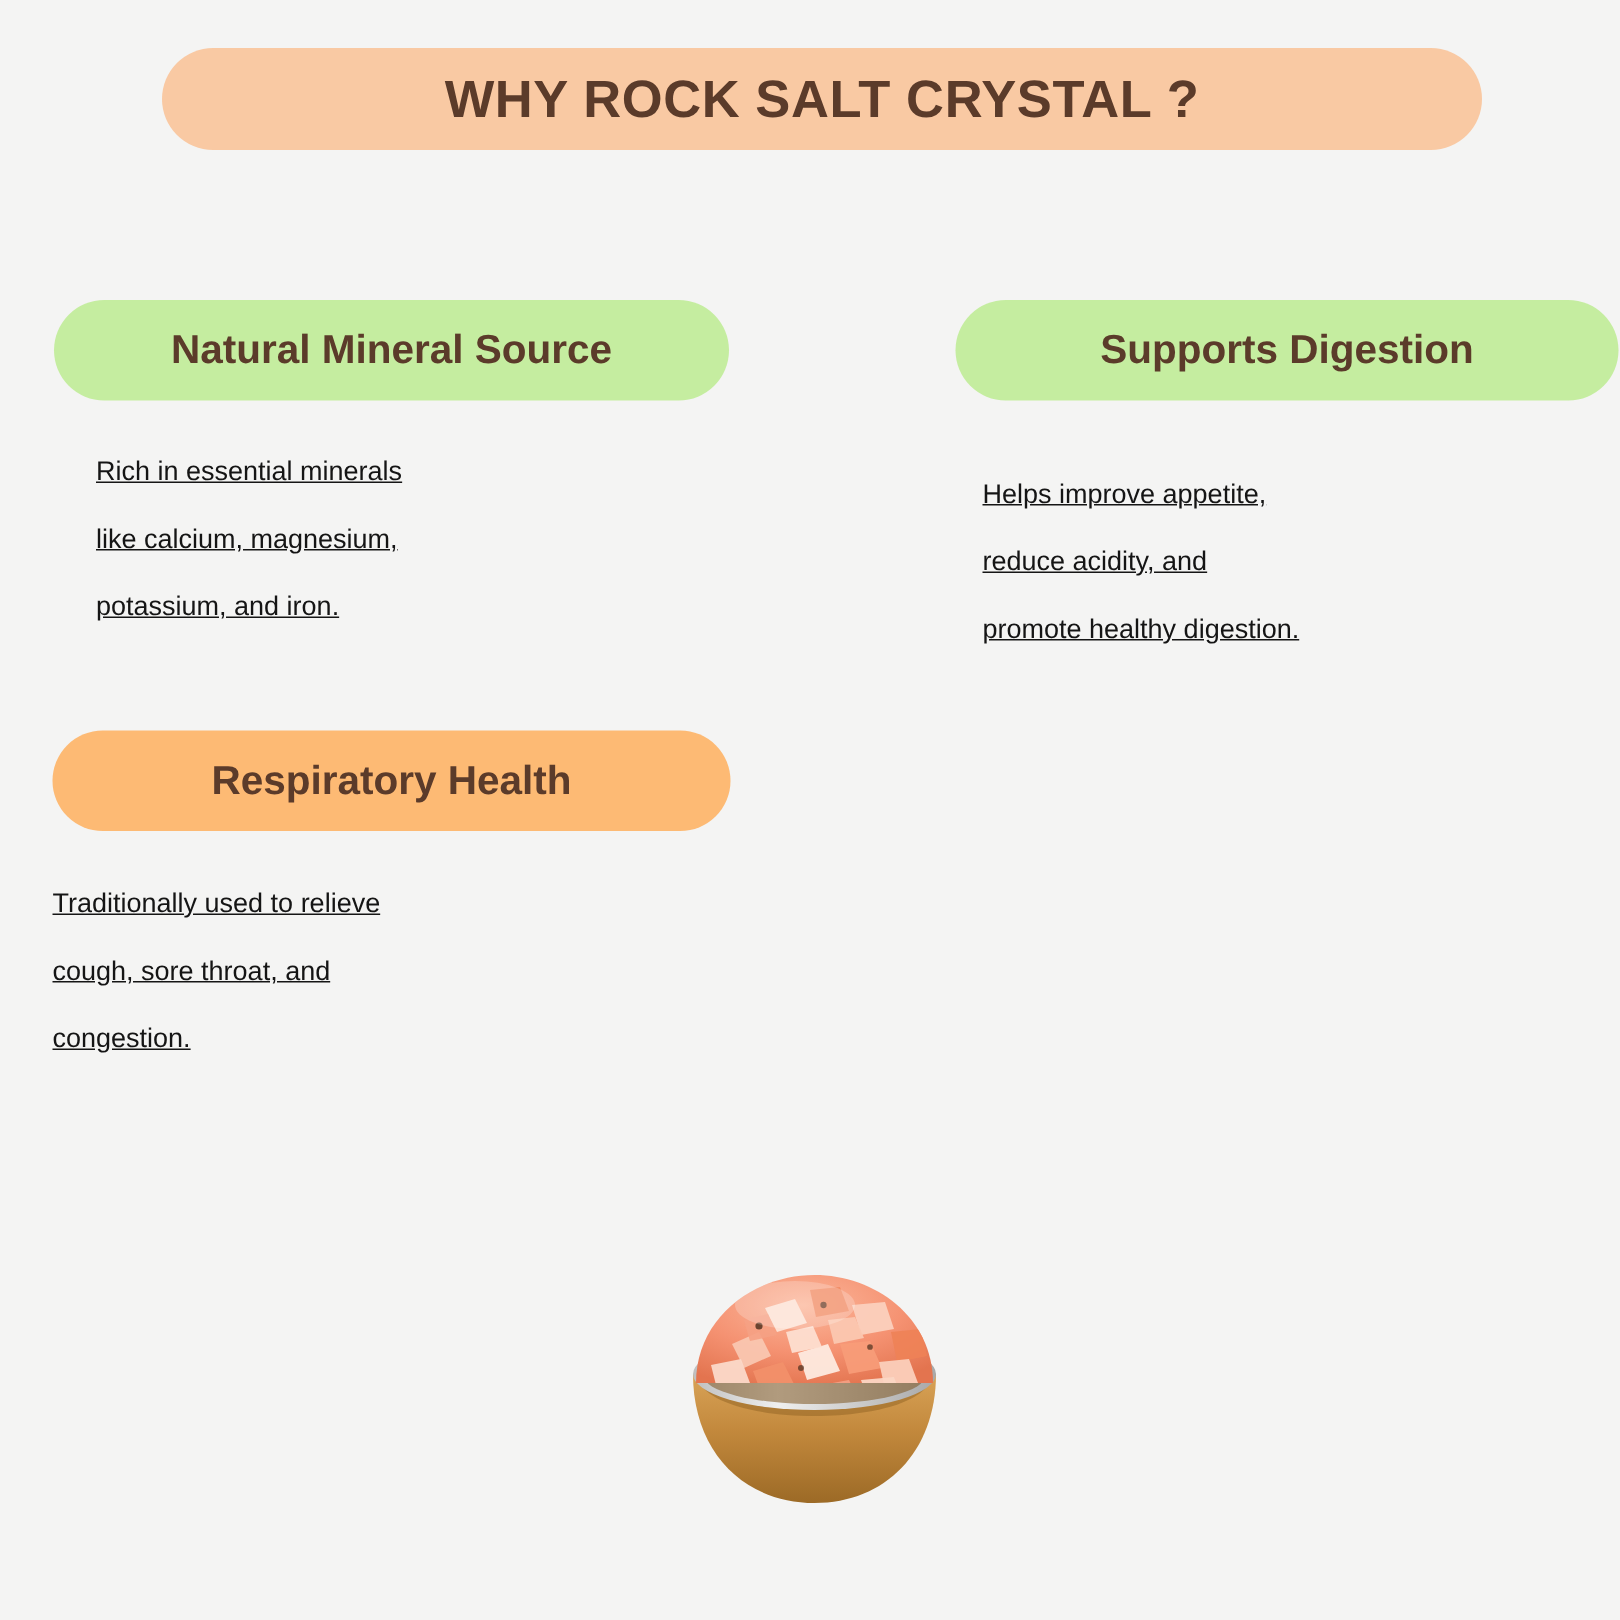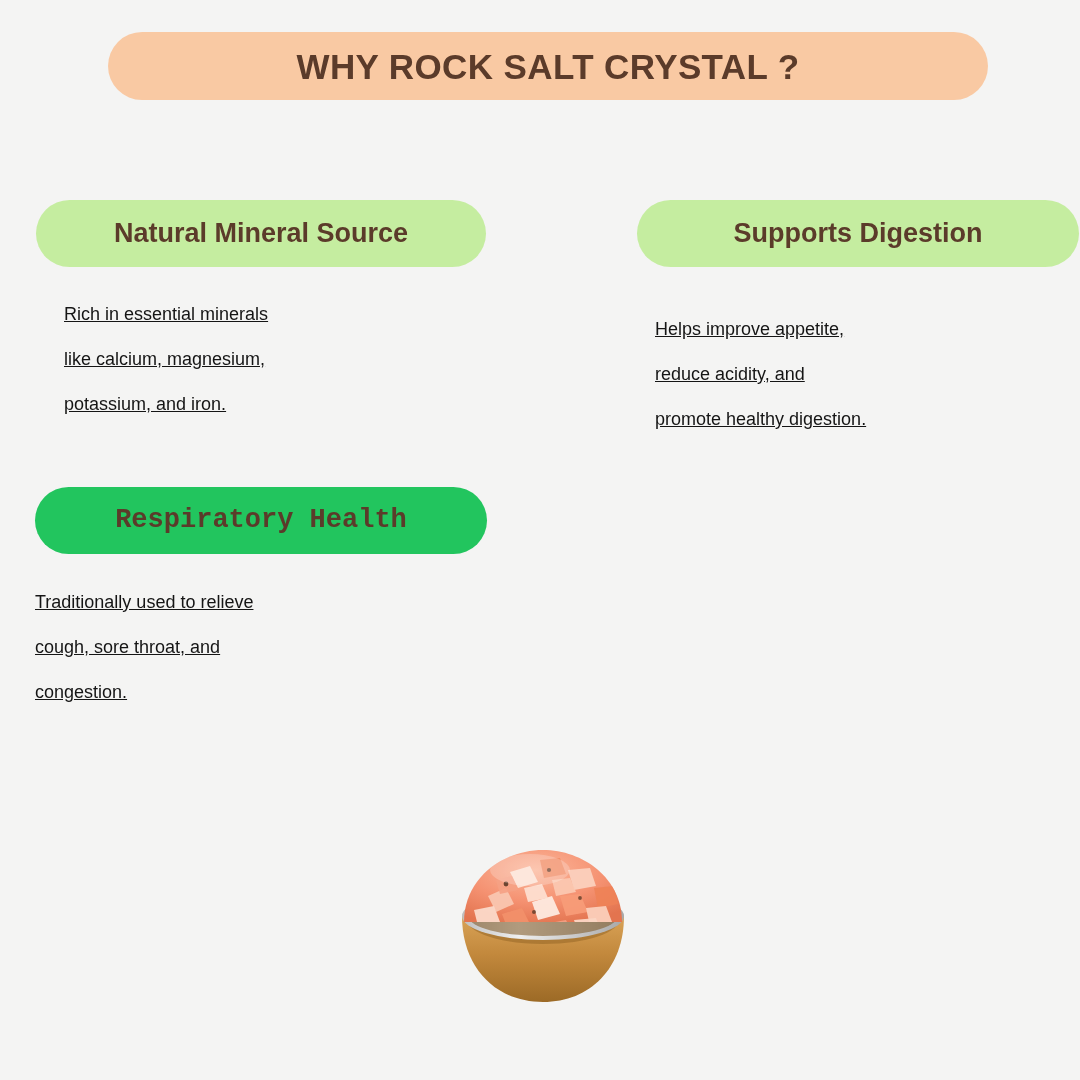--- a/index.html
+++ b/index.html
@@ -54,21 +54,21 @@
   }
   .card-pill {
     display: flex;
     align-items: center;
     justify-content: center;
     border-radius: 999px;
     box-sizing: border-box;
     height: 67px;
   }
   .pill-green  { background: #c5eda0; }
-  .pill-peach  { background: #22c55e; font-family: Liberation Mono, monospace; }
+  .pill-peach  { background: #fdba74; }
 
   .card-pill-label {
     font-size: 27px;
     font-weight: bold;
     color: #5b3b2a;
     line-height: 1;
     white-space: nowrap;
   }
 
   .card-body {

